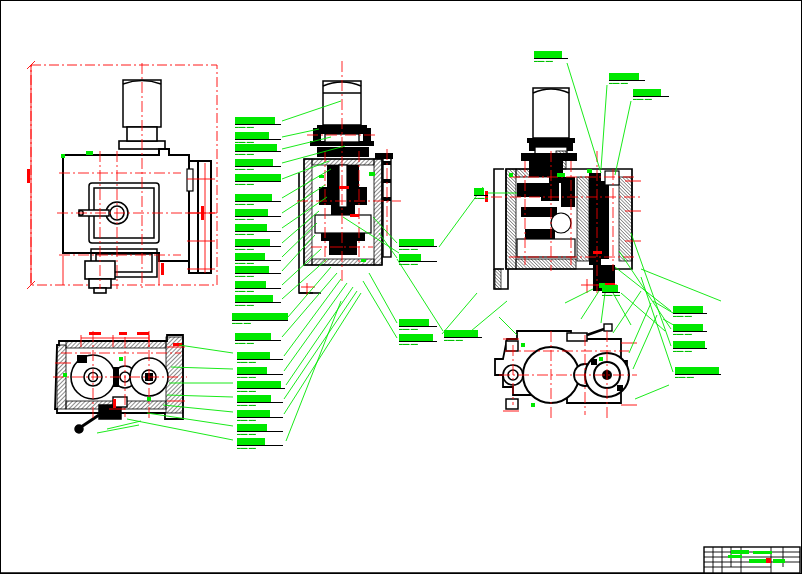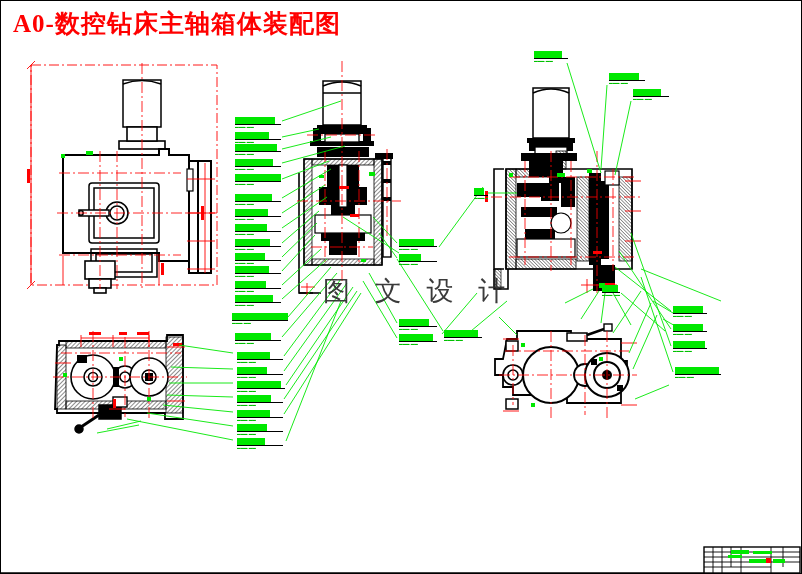--- a/index.html
+++ b/index.html
@@ -608,23 +608,21 @@
         <line x1="721" y1="546" x2="721" y2="572"></line>
         <line x1="730" y1="546" x2="730" y2="566"></line>
         <line x1="740" y1="546" x2="740" y2="572"></line>
         <line x1="770" y1="546" x2="770" y2="572"></line>
         <line x1="782" y1="546" x2="782" y2="566"></line>
       </g>
       <line x1="0" y1="572" x2="703" y2="572" stroke="#000000" stroke-width="1.4"></line>
     </g>
   </svg>
 
-  <div id="title-text">A0-数控钻床主轴箱体装配图</div>
-
-  <div id="watermark">图 文 设 计</div>
+
 
   <div id="label-layer">
       <div class="lbl" style="left: 234px; top: 116px; width: 46px;">
         <span class="bar" style="width: 40px;"></span>
         <span class="rule" style="width: 46px;"></span>
         <span class="txt">▬▬▬–▬▬</span>
       </div>
       <div class="lbl" style="left: 234px; top: 131px; width: 46px;">
         <span class="bar" style="width: 34px;"></span>
         <span class="rule" style="width: 46px;"></span>

